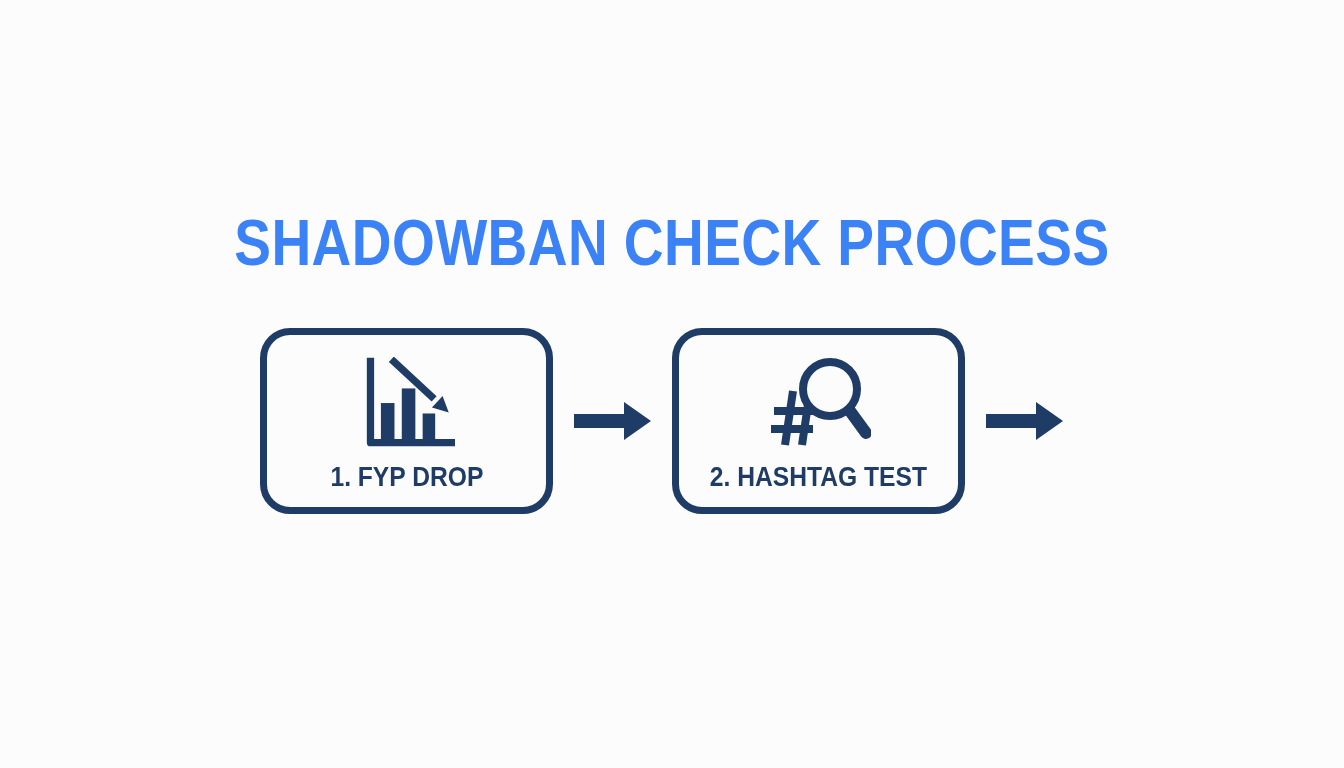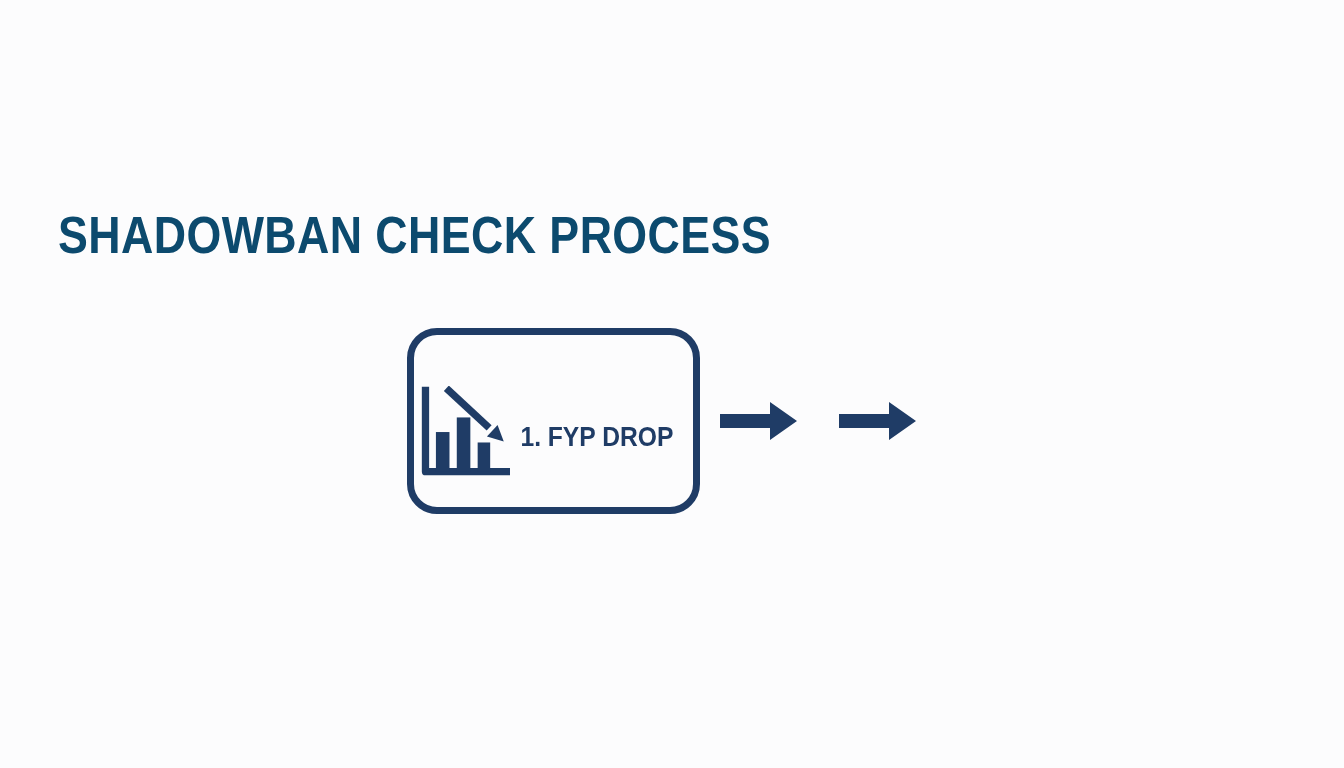--- a/index.html
+++ b/index.html
@@ -12,23 +12,24 @@
     background: #fcfcfd;
     font-family: "Liberation Sans", sans-serif;
     position: relative;
     overflow: hidden;
   }
   .title {
     position: absolute;
     top: 170px;
     left: 0;
     width: 100%;
+    text-align: center;
     line-height: 60px;
-    color: #0c4a6e;
-    font-size: 52px;
+    color: #3b82f6;
+    font-size: 64px;
     font-weight: bold;
     white-space: nowrap;
   }
   .title .stretch {
     display: inline-block;
     transform: scaleX(0.86);
     transform-origin: center;
     letter-spacing: 0.5px;
   }
   .flow {
@@ -41,21 +42,21 @@
     align-items: stretch;
   }
   .step-card {
     width: 293px;
     height: 186px;
     box-sizing: border-box;
     border: 7px solid #1f3c66;
     border-radius: 30px;
     background: transparent;
     display: flex;
-    flex-direction: row;
+    flex-direction: column;
     align-items: center;
     padding-top: 20px;
   }
   .icon-wrap {
     height: 94px;
     display: flex;
     align-items: center;
     justify-content: center;
   }
   .step-label {
@@ -95,20 +96,35 @@
     </div>
     <div class="step-label">1. FYP DROP</div>
   </div>
 
   <div class="connector">
     <svg width="78" height="56" viewBox="0 0 78 56">
       <polygon points="0,21 50,21 50,9 77,28 50,47 50,35 0,35" fill="#1f3c66"></polygon>
     </svg>
   </div>
 
+  <div class="step-card">
+    <div class="icon-wrap">
+      <svg width="104" height="90" viewBox="0 0 104 90" fill="none">
+        <g stroke="#1f3c66" stroke-width="8">
+          <line x1="26" y1="34" x2="18" y2="88"></line>
+          <line x1="43" y1="34" x2="35" y2="88"></line>
+          <line x1="7" y1="54" x2="49" y2="54"></line>
+          <line x1="4" y1="72" x2="46" y2="72"></line>
+        </g>
+        <circle cx="63" cy="32" r="27" fill="#fcfcfd" stroke="#1f3c66" stroke-width="8"></circle>
+        <line x1="83" y1="54" x2="99" y2="76" stroke="#1f3c66" stroke-width="12" stroke-linecap="round"></line>
+      </svg>
+    </div>
+    <div class="step-label">2. HASHTAG TEST</div>
+  </div>
 
   <div class="connector">
     <svg width="78" height="56" viewBox="0 0 78 56">
       <polygon points="0,21 50,21 50,9 77,28 50,47 50,35 0,35" fill="#1f3c66"></polygon>
     </svg>
   </div>
 
 
 </div>
 

